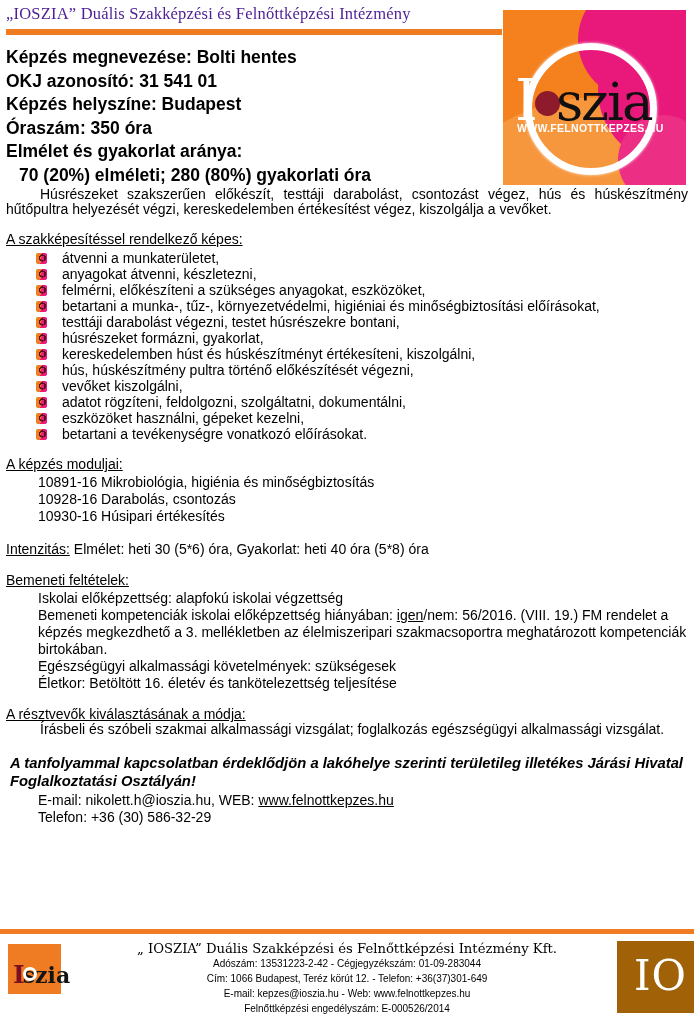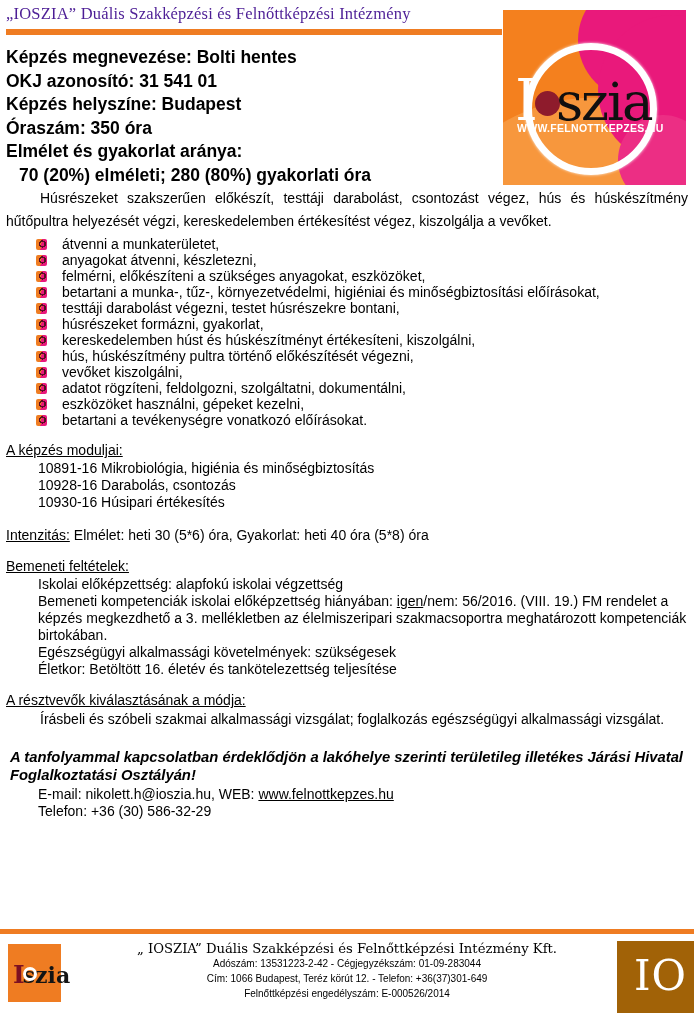--- a/index.html
+++ b/index.html
@@ -27,41 +27,41 @@
   .ring  { position:absolute; left:22px; top:33px; width:132px; height:132px; border:7px solid #ffffff;
            border-radius:50%; box-shadow:0 0 3px rgba(255,255,255,0.9); }
   .logo-text { position:absolute; left:12px; top:56px; font-family:"DejaVu Serif", serif; font-weight:normal; white-space:nowrap;text-align:right; }
   .lI    { color:#ffffff; font-size:58px; }
   .lO    { display:inline-block; width:25px; height:25px; background:#8E1B2C; border-radius:50%; margin:0 -4px 4px -3px; }
   .lszia { color:#101010; font-size:53px; letter-spacing:-2px; }
   .logo-url { position:absolute; left:14px; top:112px; color:#ffffff; font-size:10.5px; font-weight:bold; letter-spacing:0.3px; }
 
   
   .h { margin-top:14px; text-decoration:underline; }
-  .para { line-height:23px; text-align:justify; text-indent:34px; }
+  .para { line-height:15px; text-align:justify; text-indent:34px; }
   .blist { list-style:none; margin-top:3px; line-height:16px; }
   .blist li { position:relative; padding-left:56px; }
   .bullet-icon { position:absolute; left:30px; top:2.5px; width:11px; height:11px; border-radius:2px;
     background:
       radial-gradient(circle at 58% 45%, rgba(0,0,0,0) 0 2.1px, #5A0F22 2.1px 3.6px, rgba(0,0,0,0) 3.6px),
       linear-gradient(100deg, #EF7D22 48%, #E9197B 48%); }
   .indent { padding-left:32px; line-height:17px; }
   .mt2 { margin-top:2px; }
   .intensity { margin-top:16px; line-height:17px; }
   .h-inline { text-decoration:underline; margin-right:4px; }
   .u { text-decoration:underline; }
   .notice { margin-top:17px; font-weight:bold; font-style:italic; text-align:left; font-size:14.8px; line-height:18px; padding:0 4px; }
   .link { color:#000; cursor:pointer; }
 
   
   .footer-rule { position:absolute; left:0; top:929px; width:694px; height:5px; background:#EF7C22; }
   .footer-center { position:absolute; left:80px; top:941px; width:534px; text-align:center; line-height:15px; }
   .f-serif { font-family:"DejaVu Serif", serif; font-size:13.2px; }
   .f-sans  { font-size:10px; }
-  .flogo { position:absolute; left:8px; top:944px; width:53px; height:58px; background:#EF7C22; }
+  .flogo { position:absolute; left:8px; top:944px; width:53px; height:50px; background:#EF7C22; }
   .flogo-text { position:absolute; left:5px; top:16px; font-family:"DejaVu Serif", serif; font-weight:bold; white-space:nowrap; }
   .fi    { color:#7C1022; font-size:25px; }
   .fring { position:absolute; left:10px; top:7px; width:14px; height:14px; border:3px solid #ffffff; border-radius:50%; }
   .fszia { color:#141414; font-size:22px; margin-left:-2px; }
   .rlogo { position:absolute; left:617px; top:941px; width:87px; height:72px; background:#a16207;
            color:#ffffff; font-family:"DejaVu Serif", serif; font-size:42px; text-align:center; line-height:70px; letter-spacing:1px; }
 </style>
 </head>
 <body>
 
@@ -84,20 +84,21 @@
     <div>Képzés megnevezése: Bolti hentes</div>
     <div>OKJ azonosító: 31 541 01</div>
     <div>Képzés helyszíne: Budapest</div>
     <div>Óraszám: 350 óra</div>
     <div>Elmélet és gyakorlat aránya:</div>
     <div class="ind">70 (20%) elméleti; 280 (80%) gyakorlati óra</div>
   </div>
 
   <div class="para">Húsrészeket szakszerűen előkészít, testtáji darabolást, csontozást végez, hús és húskészítmény hűtőpultra helyezését végzi, kereskedelemben értékesítést végez, kiszolgálja a vevőket.</div>
 
+  <div class="h">A szakképesítéssel rendelkező képes:</div>
   <ul class="blist">
     <li><span class="bullet-icon"></span><span>átvenni a munkaterületet,</span></li>
     <li><span class="bullet-icon"></span><span>anyagokat átvenni, készletezni,</span></li>
     <li><span class="bullet-icon"></span><span>felmérni, előkészíteni a szükséges anyagokat, eszközöket,</span></li>
     <li><span class="bullet-icon"></span><span>betartani a munka-, tűz-, környezetvédelmi, higiéniai és minőségbiztosítási előírásokat,</span></li>
     <li><span class="bullet-icon"></span><span>testtáji darabolást végezni, testet húsrészekre bontani,</span></li>
     <li><span class="bullet-icon"></span><span>húsrészeket formázni, gyakorlat,</span></li>
     <li><span class="bullet-icon"></span><span>kereskedelemben húst és húskészítményt értékesíteni, kiszolgálni,</span></li>
     <li><span class="bullet-icon"></span><span>hús, húskészítmény pultra történő előkészítését végezni,</span></li>
     <li><span class="bullet-icon"></span><span>vevőket kiszolgálni,</span></li>
@@ -130,18 +131,19 @@
   <div class="footer-rule"></div>
 
   <div class="flogo">
     <div class="flogo-text"><span class="fi">I</span><span class="fring"></span><span class="fszia">szia</span></div>
   </div>
 
   <div class="footer-center">
     <div class="f-serif">„ IOSZIA” Duális Szakképzési és Felnőttképzési Intézmény Kft.</div>
     <div class="f-sans">Adószám: 13531223-2-42 - Cégjegyzékszám: 01-09-283044</div>
     <div class="f-sans">Cím: 1066 Budapest, Teréz körút 12. - Telefon: +36(37)301-649</div>
+    <div class="f-sans">E-mail: kepzes@ioszia.hu - Web: www.felnottkepzes.hu</div>
     <div class="f-sans">Felnőttképzési engedélyszám: E-000526/2014</div>
   </div>
 
   <div class="rlogo">IO</div>
 
 </div>
 
 </body></html>

